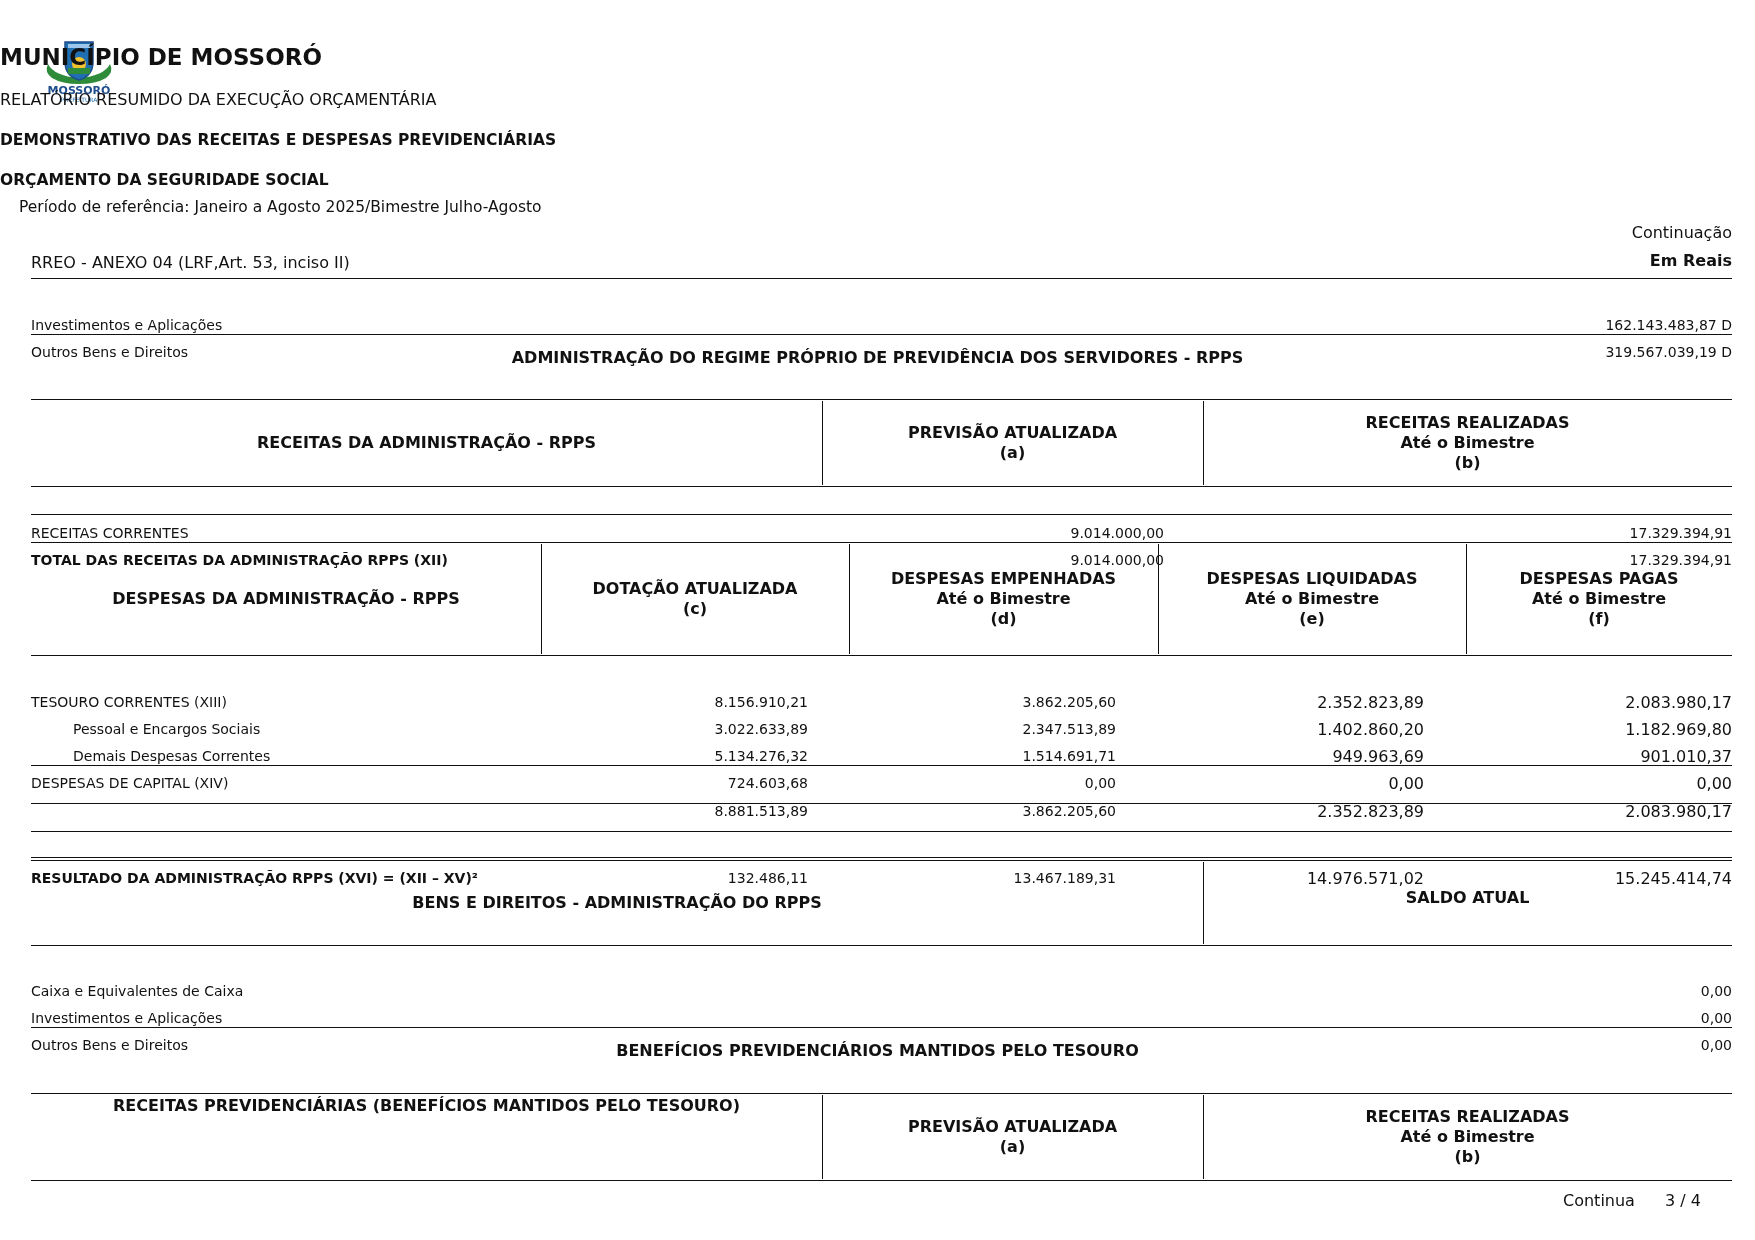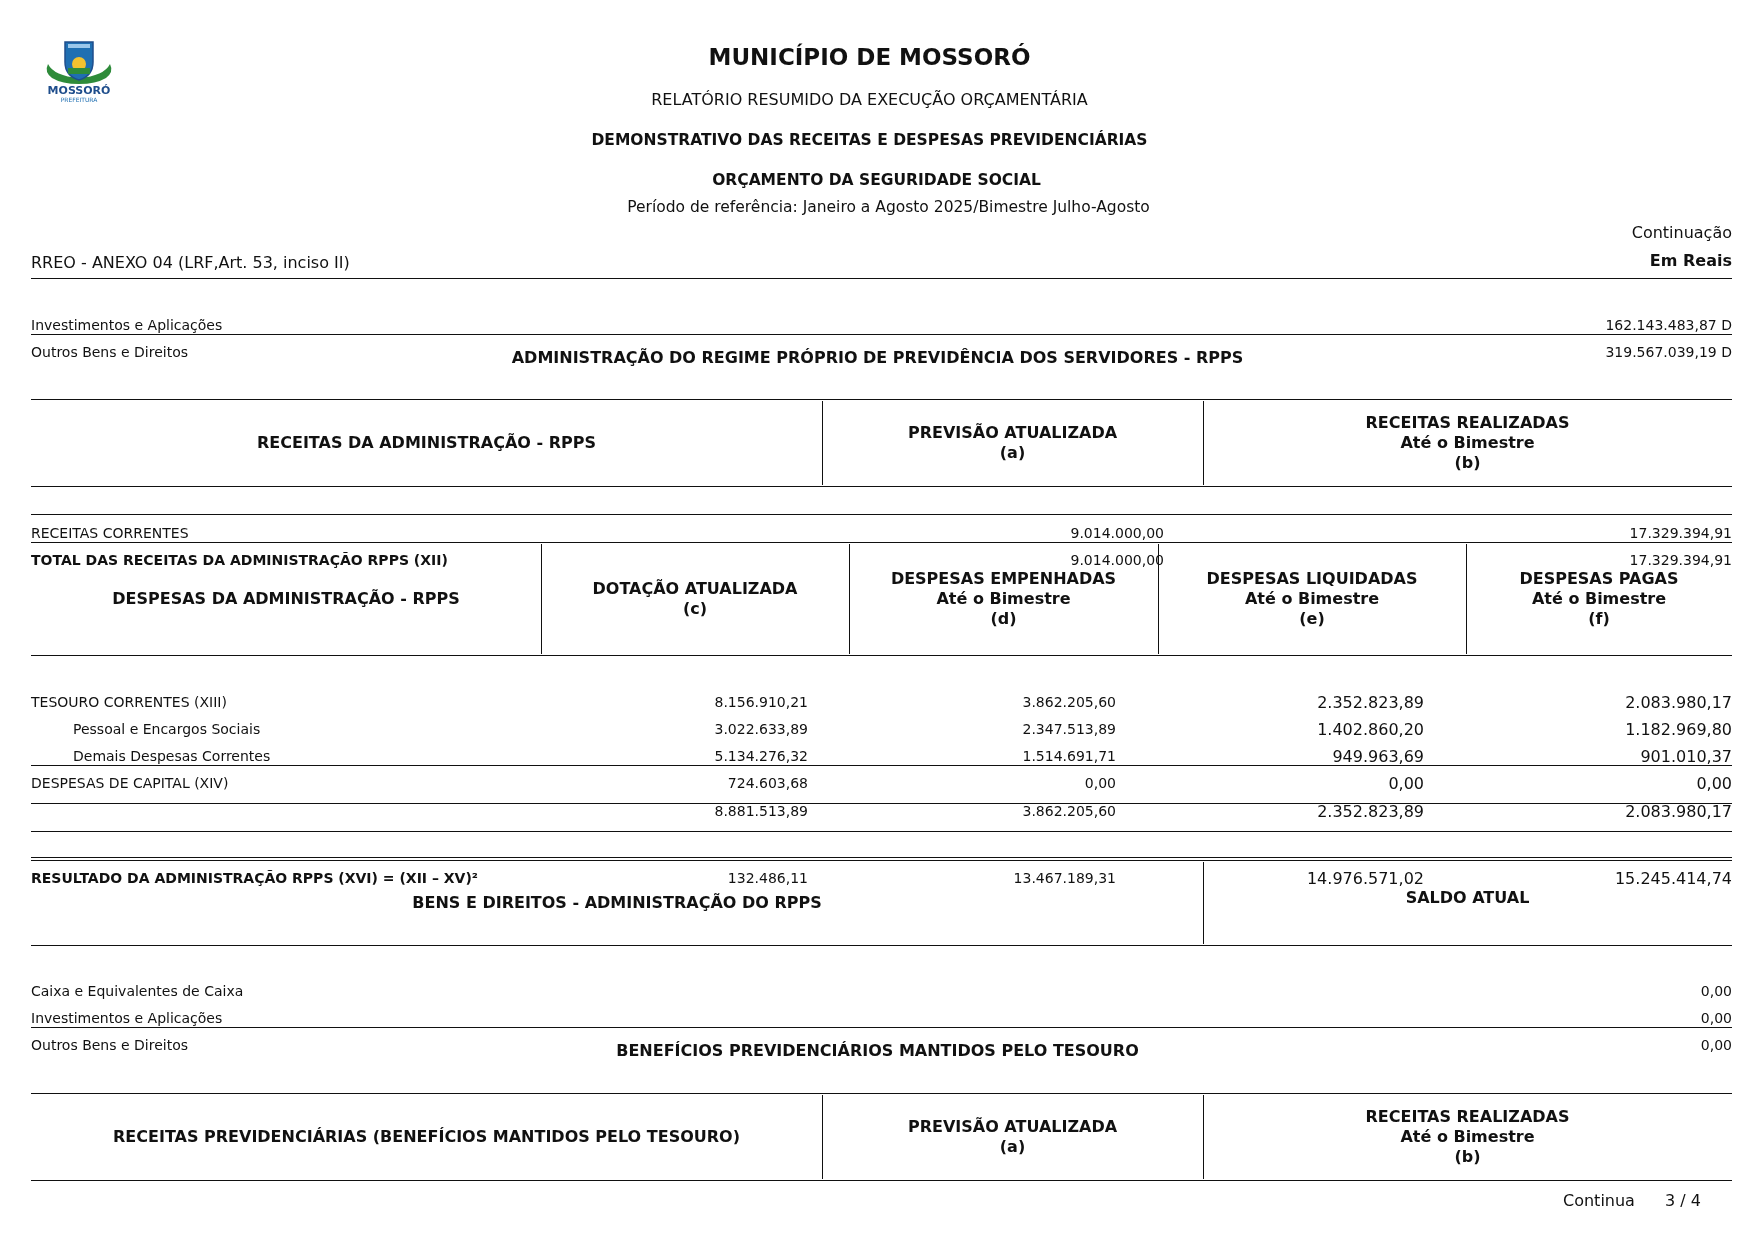--- a/index.html
+++ b/index.html
@@ -1,23 +1,23 @@
 <!DOCTYPE html>
 <html><head>
 <meta charset="utf-8">
 <style>
   html, body { margin:0; padding:0; background:#ffffff; }
   body { width:1755px; height:1240px; position:relative; overflow:hidden; color:#111; font-family:"DejaVu Sans", sans-serif; }
   .abs { position:absolute; }
   .logo { left:38px; top:38px; width:82px; height:66px; }
-  .center { left:0; width:1739px; text-align:center; }
+  .center { left:0; width:1739px; }
   .t1 { top:44px; font-size:23px; font-weight:bold; }
   .t2 { top:90px; font-size:16px; }
   .t3 { top:131px; font-size:15.5px; font-weight:bold; }
-  .t4 { top:171px; font-size:15.5px; font-weight:bold;padding-left:7px; }
+  .t4 { top:171px; font-size:15.5px; font-weight:bold; }
   .t5 { top:198px; font-size:15.5px;padding-left:19px; }
   .cont { right:23px; top:223px; font-size:16px; }
   .rreo { left:31px; top:253px; font-size:16px; }
   .emreais { right:23px; top:251px; font-size:16px; font-weight:bold; }
   .hline { position:absolute; left:31px; width:1701px; height:0; border-top:1.5px solid #111; }
   .vline { position:absolute; width:0; border-left:1.5px solid #111; }
   .row { position:absolute; left:31px; width:1701px; height:26px; font-size:14px;margin-top:32px; }
   .row .lbl { position:absolute; left:0; top:5px; white-space:nowrap; }
   .row .val { position:absolute; top:5px; text-align:right; white-space:nowrap; }
   .bold { font-weight:bold; }
@@ -193,21 +193,21 @@
 <div class="row" style="top:1000px">
   <span class="lbl">Outros Bens e Direitos</span>
   <span class="val" style="right:0">0,00</span>
 </div>
 <div class="hline" style="top:1027px"></div>
 
 <div class="sec-title" style="top:1041px">BENEFÍCIOS PREVIDENCIÁRIOS MANTIDOS PELO TESOURO</div>
 <div class="hline" style="top:1093px"></div>
 <div class="vline" style="left:822px; top:1095px; height:84px"></div>
 <div class="vline" style="left:1203px; top:1095px; height:84px"></div>
-<div class="th" style="left:31px; width:791px; top:1095px; height:84px">
+<div class="th" style="left:31px; width:791px; top:1064px; height:84px">
   <span>RECEITAS PREVIDENCIÁRIAS (BENEFÍCIOS MANTIDOS PELO TESOURO)</span>
 </div>
 <div class="th" style="left:822px; width:381px; top:1095px; height:84px">
   <span>PREVISÃO ATUALIZADA</span>
   <span>(a)</span>
 </div>
 <div class="th" style="left:1203px; width:529px; top:1095px; height:84px">
   <span>RECEITAS REALIZADAS</span>
   <span>Até o Bimestre</span>
   <span>(b)</span>

